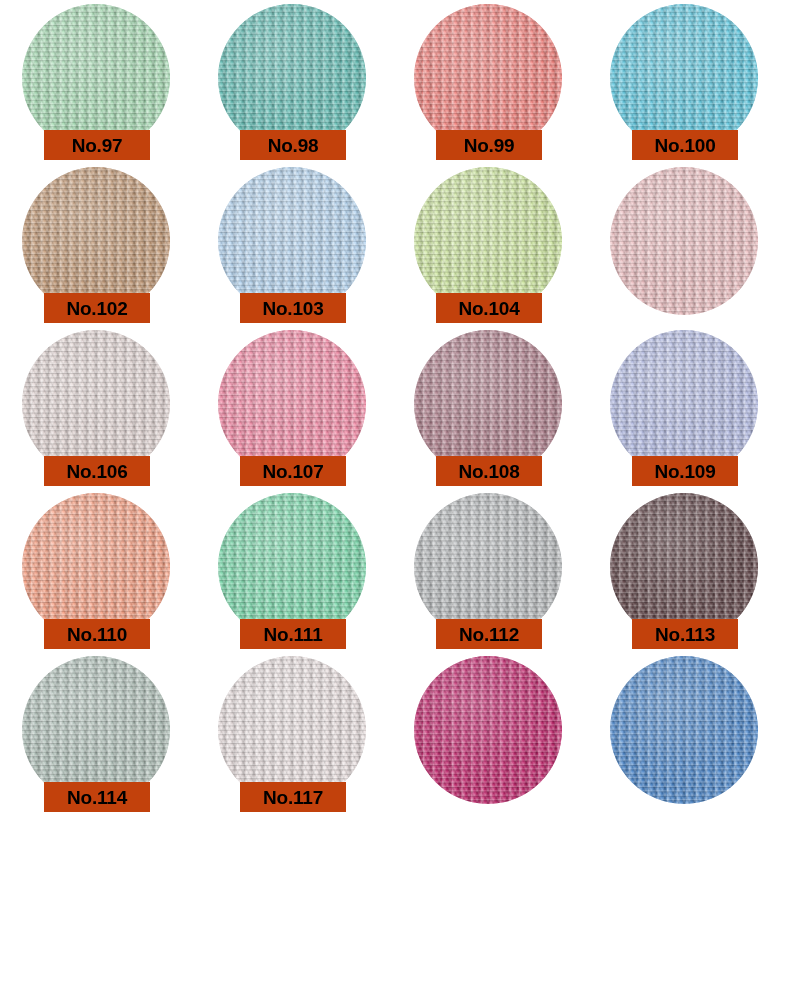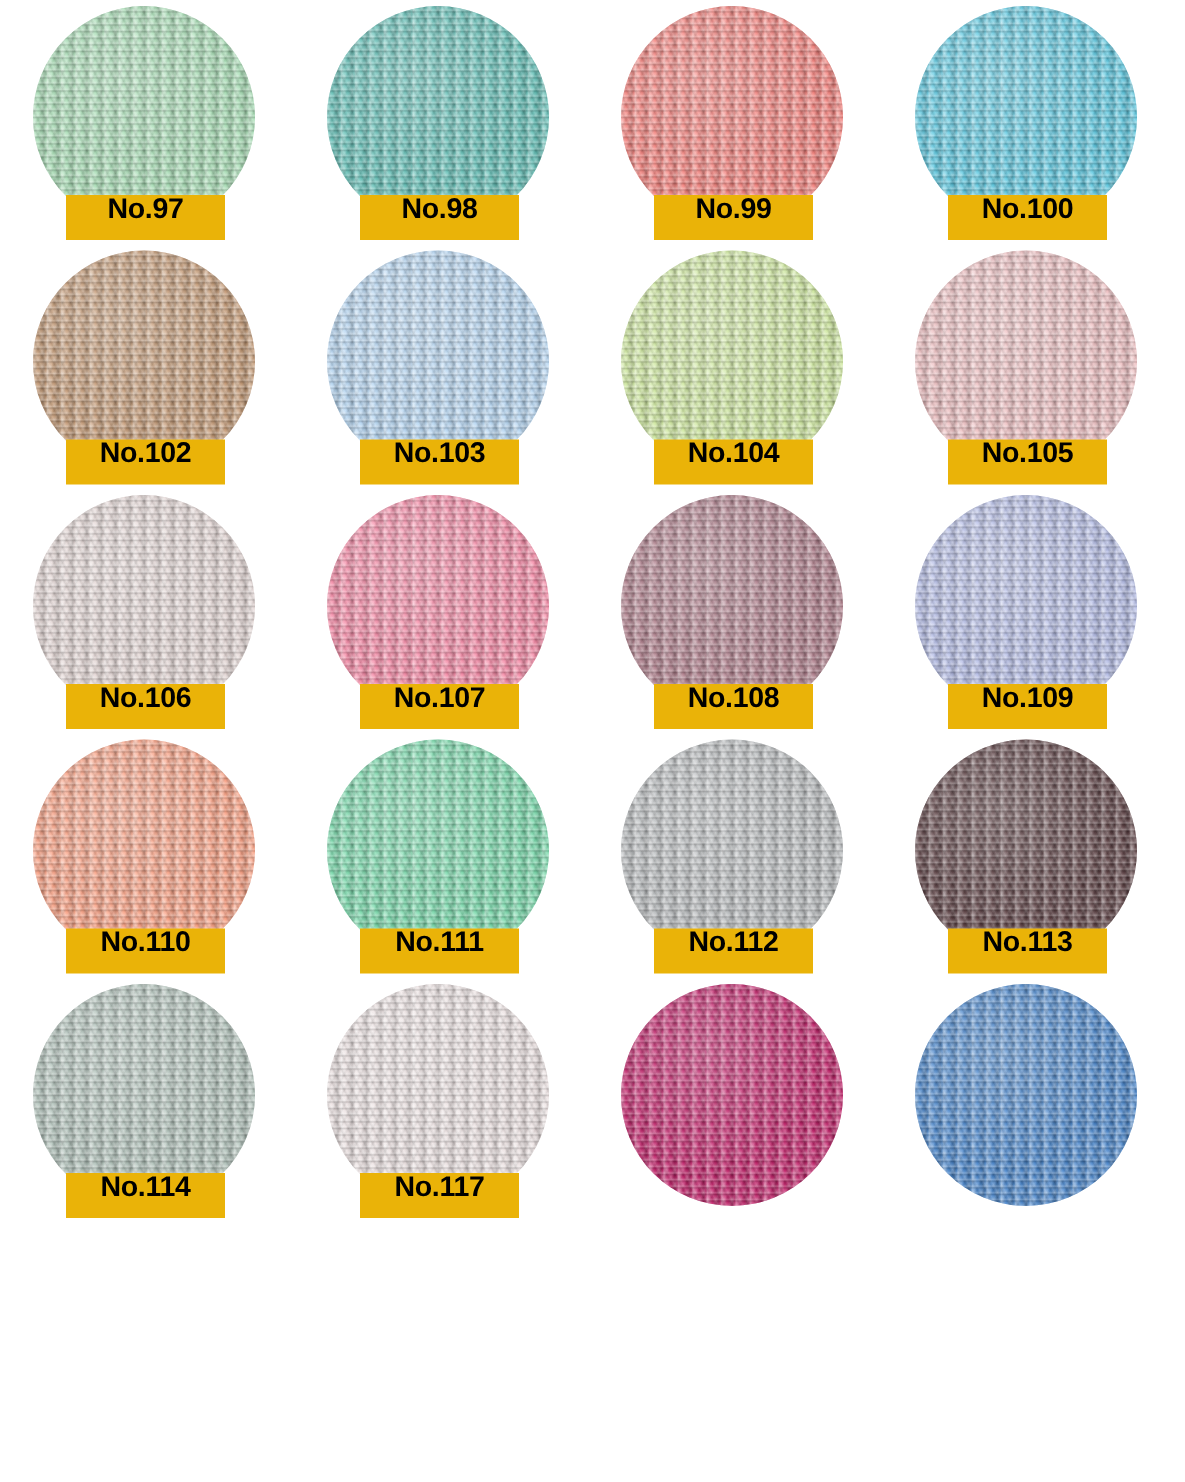--- a/index.html
+++ b/index.html
@@ -96,23 +96,23 @@
       );
   }
 
   
   .label-plate {
     position: absolute;
     left: 22px;
     bottom: 0;
     width: 106px;
     height: 30px;
-    background: #eab308;
+    background: #c2410c;
     display: flex;
-    align-items: flex-start;
+    align-items: center;
     justify-content: center;
   }
 
   .label-text {
     font-family: "Liberation Sans", sans-serif;
     font-size: 19px;
     font-weight: 700;
     color: #000000;
     letter-spacing: -0.2px;
     line-height: 1;
@@ -160,23 +160,20 @@
       </div>
     </div>
     <div class="swatch">
       <div class="disc" style="--c: #cfe8a0;"></div>
       <div class="label-plate">
         <span class="label-text">No.104</span>
       </div>
     </div>
     <div class="swatch">
       <div class="disc" style="--c: #eec0c2;"></div>
-      <div class="label-plate">
-        <span class="label-text">No.105</span>
-      </div>
     </div>
     <div class="swatch">
       <div class="disc" style="--c: #e4d7d5;"></div>
       <div class="label-plate">
         <span class="label-text">No.106</span>
       </div>
     </div>
     <div class="swatch">
       <div class="disc" style="--c: #f58aa6;"></div>
       <div class="label-plate">

